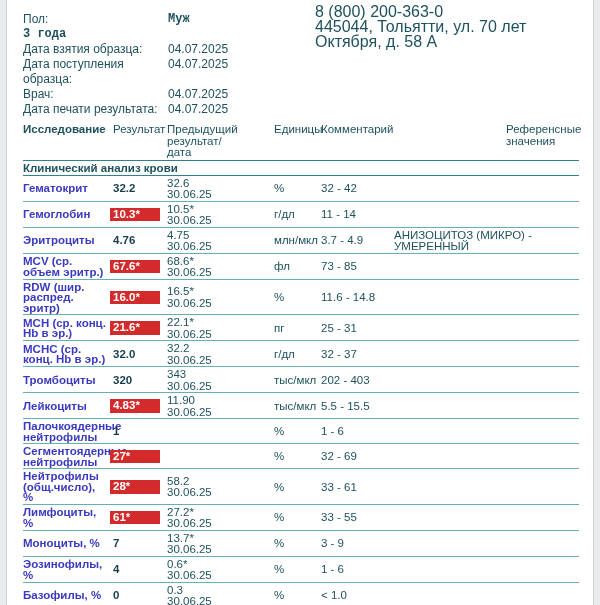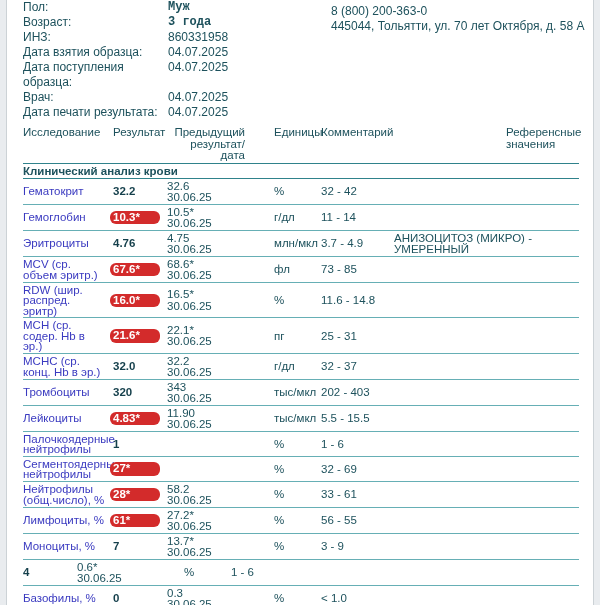--- a/index.html
+++ b/index.html
@@ -8,73 +8,68 @@
     position:relative; width:600px; height:605px;
     background:#e9ecef; overflow:hidden;
     color:var(--text_teal,#1d515c);
   }
   .page {
     position:absolute; left:6px; top:0; width:588px; height:605px;
     background:#ffffff; box-sizing:border-box;
     border-left:1px solid #ccd2d6; border-right:1px solid #ccd2d6;
   }
   
-  .patient-block { position:relative; padding:0 0 0 16px; }
+  .patient-block { position:relative; padding:12px 0 0 16px; }
   .info-row { display:flex; font-size:12px; line-height:15px; }
   .info-row .lbl { width:145px; }
   .info-row .val { }
   .info-row .val.b { font-weight:bold;font-family:Liberation Mono, monospace; }
-  .contact { position:absolute; left:324px; top:4px; font-size:12px; line-height:15px; }
+  .contact { position:absolute; left:308px; top:4px; font-size:16px; line-height:15px; }
   
   .rtable { margin:5px 0 0 16px; width:556px; font-size:11.5px; }
   .thead { display:flex; align-items:flex-start; padding:2px 0 1px; }
   .thead .c { line-height:11.5px; }
   .section-row {
     font-weight:bold; line-height:12px; padding:1px 0;
     border-top:1px solid var(--line_dark,#2f828b);
     border-bottom:1px solid var(--line_dark,#2f828b);
   }
   .trow { display:flex; align-items:center; border-bottom:1px solid var(--line_teal,#66afb5); padding:1px 0 0; }
   .trow .c { line-height:10.5px; padding:1px 0; }
-  .c.name { width:84px; margin-right:6px; }
+  .c.name { width:84px; margin-right:6px;font-weight:bold; }
   .c.res  { width:54px; }
   .c.prev { width:75px; }
   .c.unit { width:47px;margin-left:32px; }
   .c.ref  { width:73px; }
   .c.com  { flex:1; }
-  .thead .c.prev { width:78px; margin-right:-3px;text-align:right; }
+  .thead .c.prev { width:78px; margin-right:-3px; }
   .tname { color:var(--link_blue,#3a3ac0); cursor:pointer; }
   .rval  { font-weight:bold; color:var(--result_dark,#143f4b); }
   .rval.flag {
     display:inline-block; box-sizing:border-box; width:50px;
     margin-left:-3px; padding:1px 3px 2px;
-    background:var(--accent_red,#d32b2b); color:#ffffff;border-radius:6px;
+    background:var(--accent_red,#d32b2b); color:#ffffff;
   }
   .pv, .pd { line-height:10.5px; }
   .pd { padding-top:1px; }
   .c.com { text-transform:none; }
 </style>
 </head>
 <body>
 
 <div class="canvas">
   <div class="page">
 
     <div class="patient-block">
       <div class="info-row">
         <span class="lbl">Пол:</span>
         <span class="val b">Муж</span>
       </div>
       <div class="info-row">
-        <span class="lbl">Возраст:</span>
         <span class="val b">3 года</span>
-      </div>
-      <div class="info-row">
-        <span class="lbl">ИНЗ:</span>
-        <span class="val">860331958</span>
       </div>
       <div class="info-row">
         <span class="lbl">Дата взятия образца:</span>
         <span class="val">04.07.2025</span>
       </div>
       <div class="info-row">
         <span class="lbl">Дата поступления образца:</span>
         <span class="val">04.07.2025</span>
       </div>
       <div class="info-row">
@@ -156,21 +151,21 @@
     <div class="c prev">
       <div class="pv">16.5*</div>
       <div class="pd">30.06.25</div>
     </div>
     <div class="c unit">%</div>
     <div class="c ref">11.6 - 14.8</div>
     <div class="c com"></div>
   </div>
 
   <div class="trow">
-    <div class="c name"><span class="tname">MCH (ср. содер. Hb в эр.)</span></div>
+    <div class="c name"><span class="tname">MCH (ср. конц. Hb в эр.)</span></div>
     <div class="c res"><span class="rval flag">21.6*</span></div>
     <div class="c prev">
       <div class="pv">22.1*</div>
       <div class="pd">30.06.25</div>
     </div>
     <div class="c unit">пг</div>
     <div class="c ref">25 - 31</div>
     <div class="c com"></div>
   </div>
 
@@ -247,37 +242,38 @@
   </div>
 
   <div class="trow">
     <div class="c name"><span class="tname">Лимфоциты, %</span></div>
     <div class="c res"><span class="rval flag">61*</span></div>
     <div class="c prev">
       <div class="pv">27.2*</div>
       <div class="pd">30.06.25</div>
     </div>
     <div class="c unit">%</div>
-    <div class="c ref">56 - 55</div>
+    <div class="c ref">33 - 55</div>
     <div class="c com"></div>
   </div>
 
   <div class="trow">
     <div class="c name"><span class="tname">Моноциты, %</span></div>
     <div class="c res"><span class="rval">7</span></div>
     <div class="c prev">
       <div class="pv">13.7*</div>
       <div class="pd">30.06.25</div>
     </div>
     <div class="c unit">%</div>
     <div class="c ref">3 - 9</div>
     <div class="c com"></div>
   </div>
 
   <div class="trow">
+    <div class="c name"><span class="tname">Эозинофилы, %</span></div>
     <div class="c res"><span class="rval">4</span></div>
     <div class="c prev">
       <div class="pv">0.6*</div>
       <div class="pd">30.06.25</div>
     </div>
     <div class="c unit">%</div>
     <div class="c ref">1 - 6</div>
     <div class="c com"></div>
   </div>
 

